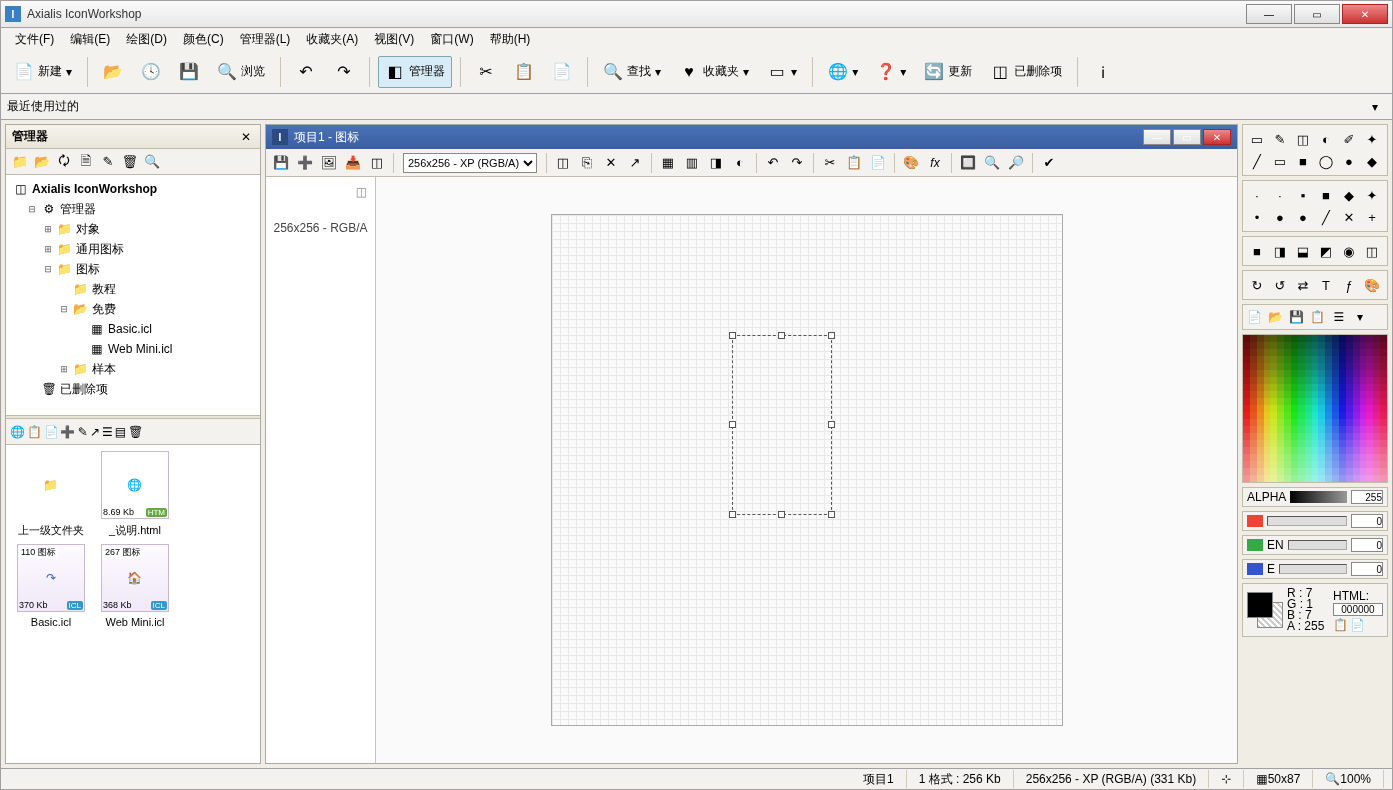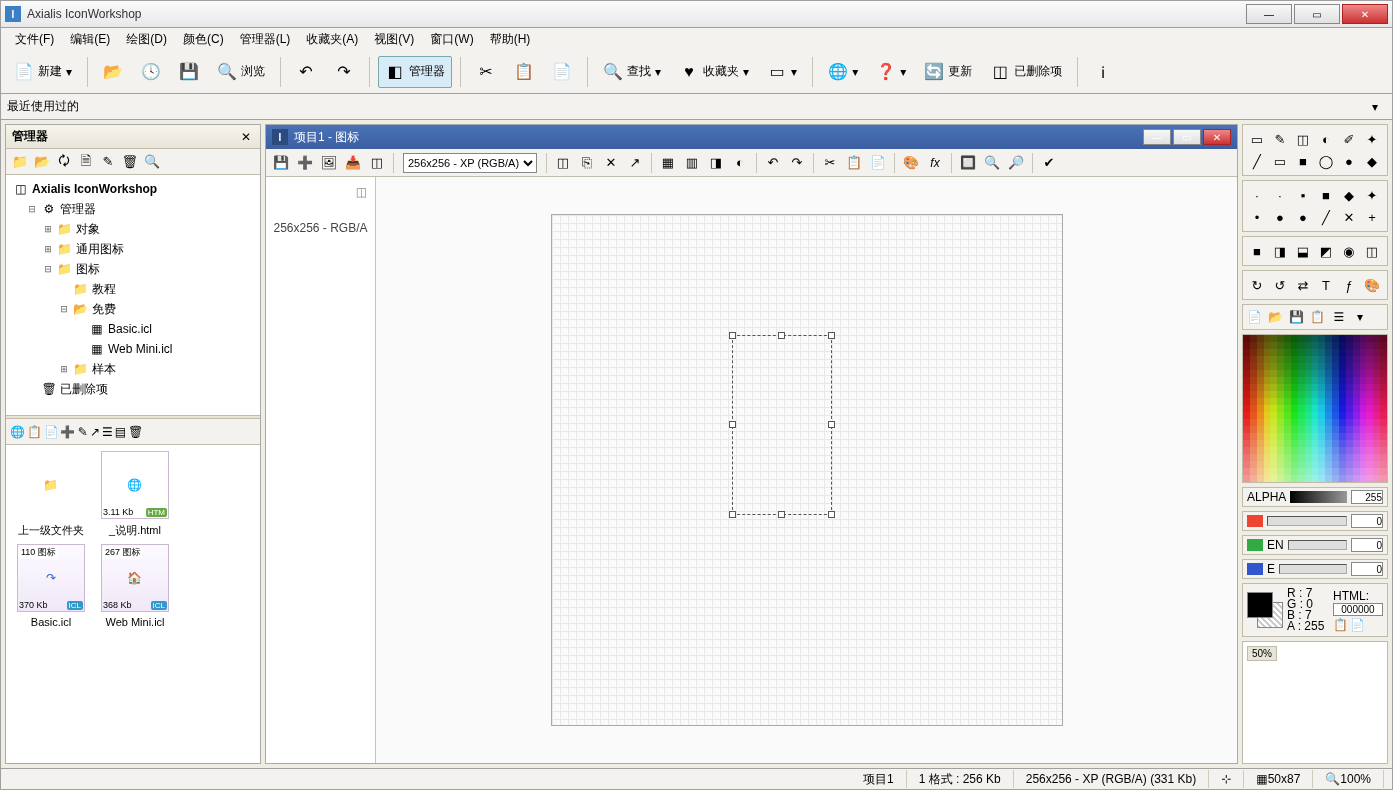--- a/index.html
+++ b/index.html
@@ -322,21 +322,21 @@
       <div class="fb-grid">
         <div class="file-item">
           <div class="file-thumb" style="background:#fff;border-color:transparent">
               <span>📁</span>
             </div>
           <div class="file-label">上一级文件夹</div>
         </div>
         <div class="file-item">
           <div class="file-thumb" style="background:#fff">
               <span>🌐</span>
-              <span class="badge-bot">3.11 Kb</span>
+              <span class="badge-bot">8.69 Kb</span>
               <span class="badge-type" style="background:#6a4">HTM</span>
             </div>
           <div class="file-label">_说明.html</div>
         </div>
         <div class="file-item">
           <div class="file-thumb">
               <span class="badge-top">110 图标</span>
               <span style="color:#36c">↷</span>
               <span class="badge-bot">370 Kb</span>
               <span class="badge-type" style="background:#39c">ICL</span>
@@ -945,35 +945,32 @@
         <div class="cslider"></div>
         <input value="0" style="">
       </div>
     <div class="color-picker">
       <div class="color-current">
         <div class="color-bg"></div>
         <div class="color-fg"></div>
       </div>
       <div class="rgba-list">
         <div>R :  7</div>
-        <div>G :  0</div>
+        <div>G :  1</div>
         <div>B :  7</div>
         <div>A : 255</div>
       </div>
       <div class="html-box">
         <div>HTML:</div>
         <input value="000000" style="">
         <div style="display:flex;gap:2px;margin-top:2px">
             <span>📋</span>
             <span>📄</span>
           </div>
       </div>
-    </div>
-    <div class="preview">
-      <span class="pct">50%</span>
     </div>
   </div>
 
 </div>
 
 <div class="statusbar">
   <div class="spacer"></div>
   <div class="cell">项目1</div>
   <div class="cell">1 格式 :  256 Kb</div>
   <div class="cell">256x256 - XP (RGB/A) (331 Kb)</div>

